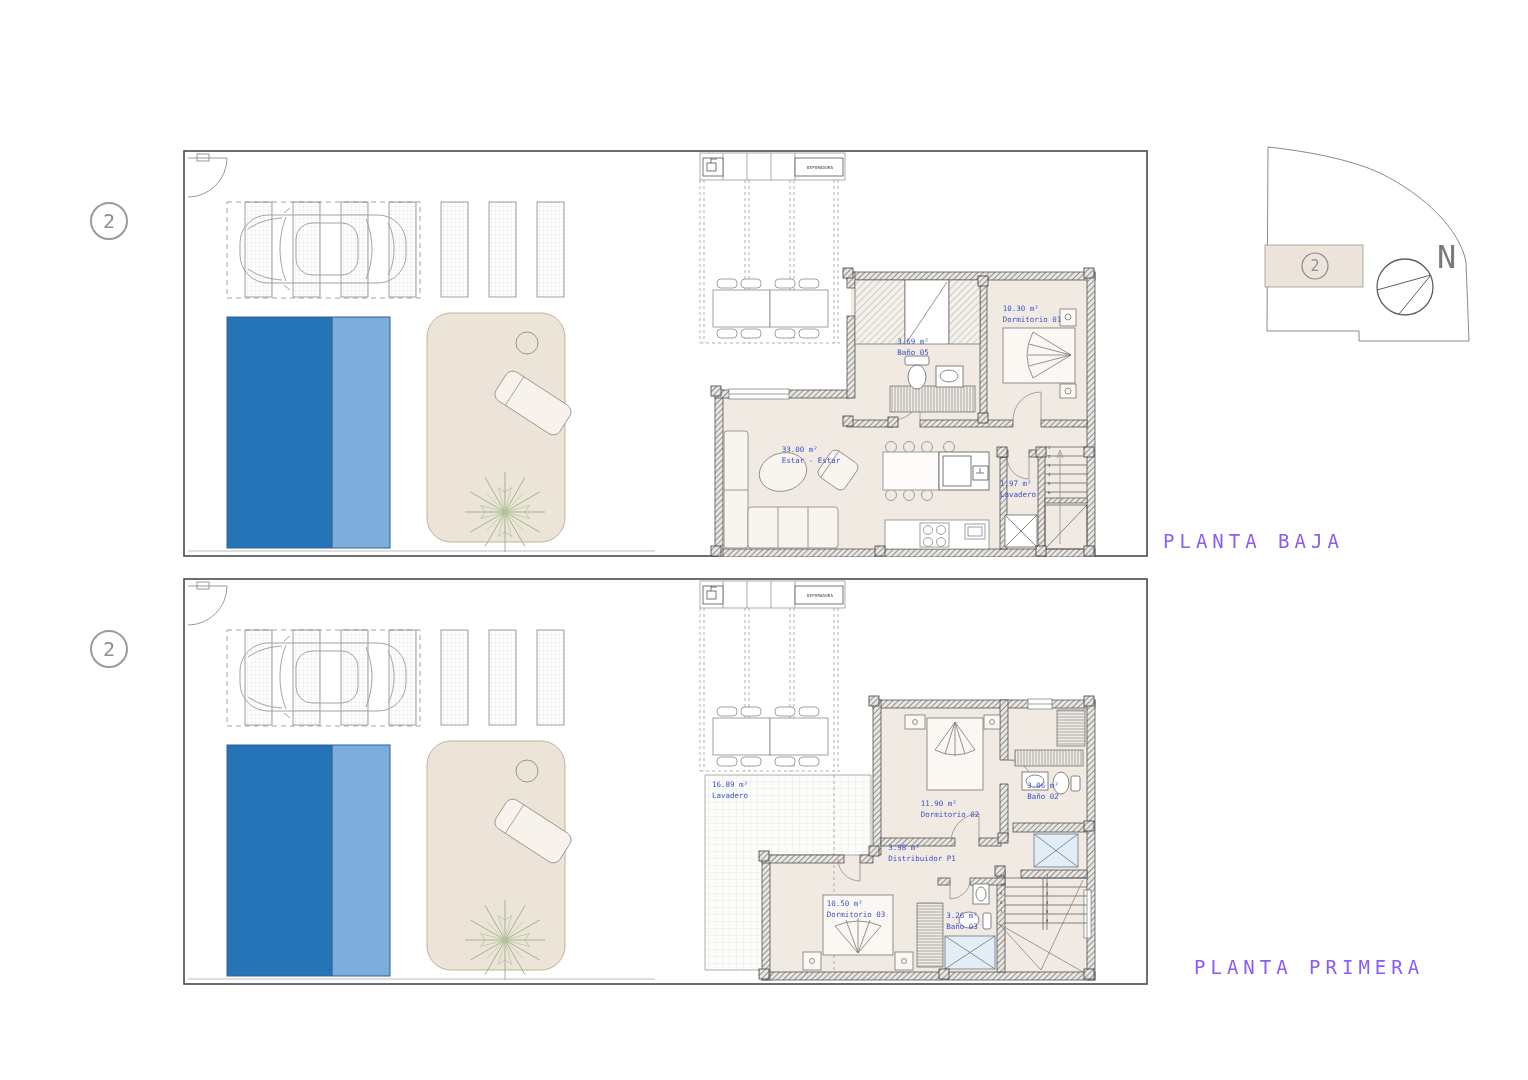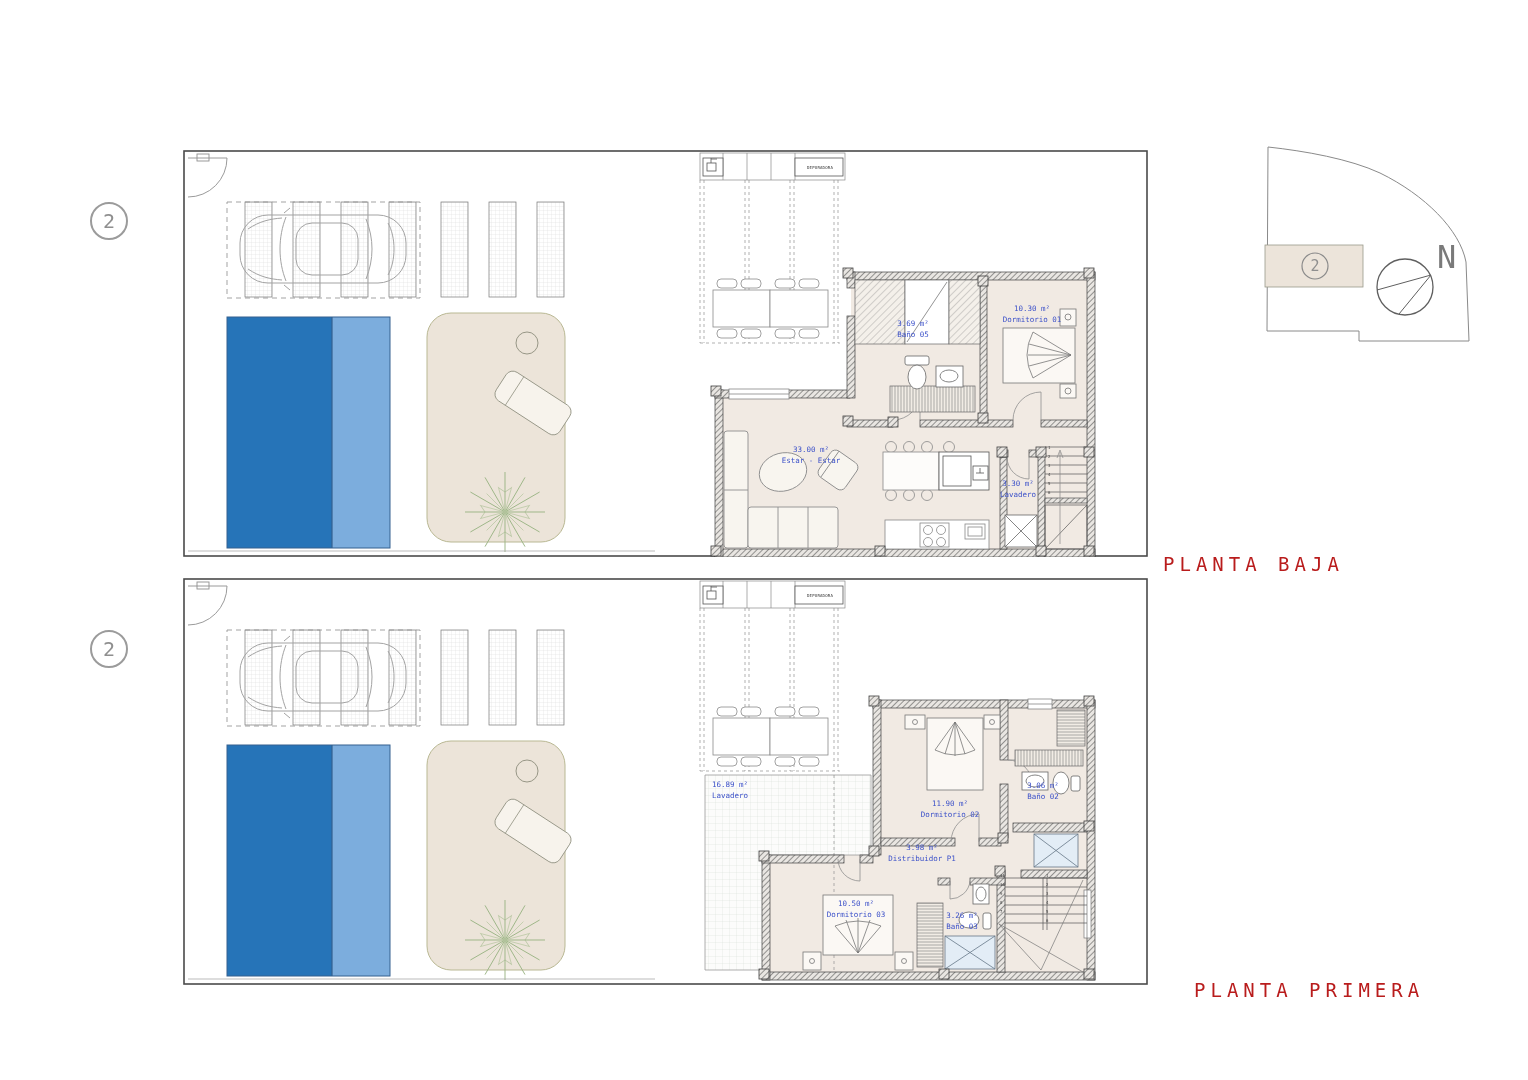--- a/index.html
+++ b/index.html
@@ -1,24 +1,24 @@
 <!DOCTYPE html>
 <html><head>
 <meta charset="utf-8">
 <style>
   html,body{margin:0;padding:0;background:#fff;}
   #sheet{position:relative;width:1528px;height:1080px;background:#ffffff;overflow:hidden;
          font-family:"DejaVu Sans Mono",monospace;}
   .plan-svg{position:absolute;left:183px;}
   .rlabel{position:absolute;transform:translateX(-50%);display:flex;flex-direction:column;
-          text-align:center;font:7.5px "DejaVu Sans Mono",monospace;line-height:11px;
+          text-align:left;font:7.5px "DejaVu Sans Mono",monospace;line-height:11px;
           color:#3c51c9;white-space:nowrap;z-index:5;}
   .rlabel-left{transform:none;text-align:left;align-items:flex-start;}
   .plan-title{position:absolute;font:19px "DejaVu Sans Mono",monospace;letter-spacing:5px;
-          color:#b91c1c;white-space:nowrap;z-index:5;margin-top:23px;}
+          color:#8b5cf6;white-space:nowrap;z-index:5;}
   .unit-badge{position:absolute;width:34px;height:34px;border:2px solid #9b9b9b;border-radius:50%;
           display:flex;align-items:center;justify-content:center;font:20px "DejaVu Sans Mono",monospace;
           color:#8f8f8f;z-index:5;}
   .equip{position:absolute;width:46px;height:18px;display:flex;align-items:center;justify-content:center;
           font:4px "DejaVu Sans Mono",monospace;color:#333;letter-spacing:.2px;z-index:5;}
   .snum{position:absolute;display:flex;flex-direction:column;font:4px "DejaVu Sans Mono",monospace;
           color:#444;line-height:9px;z-index:5;}
 </style>
 </head>
 <body>
@@ -396,26 +396,26 @@
 </div>
 
 <div class="rlabel" style="left:811px;top:444px">
   <span>33.00 m²</span>
   <span>Estar - Estar</span>
 </div>
 <div class="rlabel" style="left:1032px;top:303px">
   <span>10.30 m²</span>
   <span>Dormitorio 01</span>
 </div>
-<div class="rlabel" style="left:913px;top:318px">
+<div class="rlabel" style="left:913px;top:336px">
   <span>3.69 m²</span>
   <span>Baño 05</span>
 </div>
 <div class="rlabel" style="left:1018px;top:478px">
-  <span>3.30 m²</span>
+  <span>1.97 m²</span>
   <span>Lavadero</span>
 </div>
 
 <div class="rlabel rlabel-left" style="left:712px;top:779px">
   <span>16.89 m²</span>
   <span>Lavadero</span>
 </div>
 <div class="rlabel" style="left:950px;top:798px">
   <span>11.90 m²</span>
   <span>Dormitorio 02</span>

